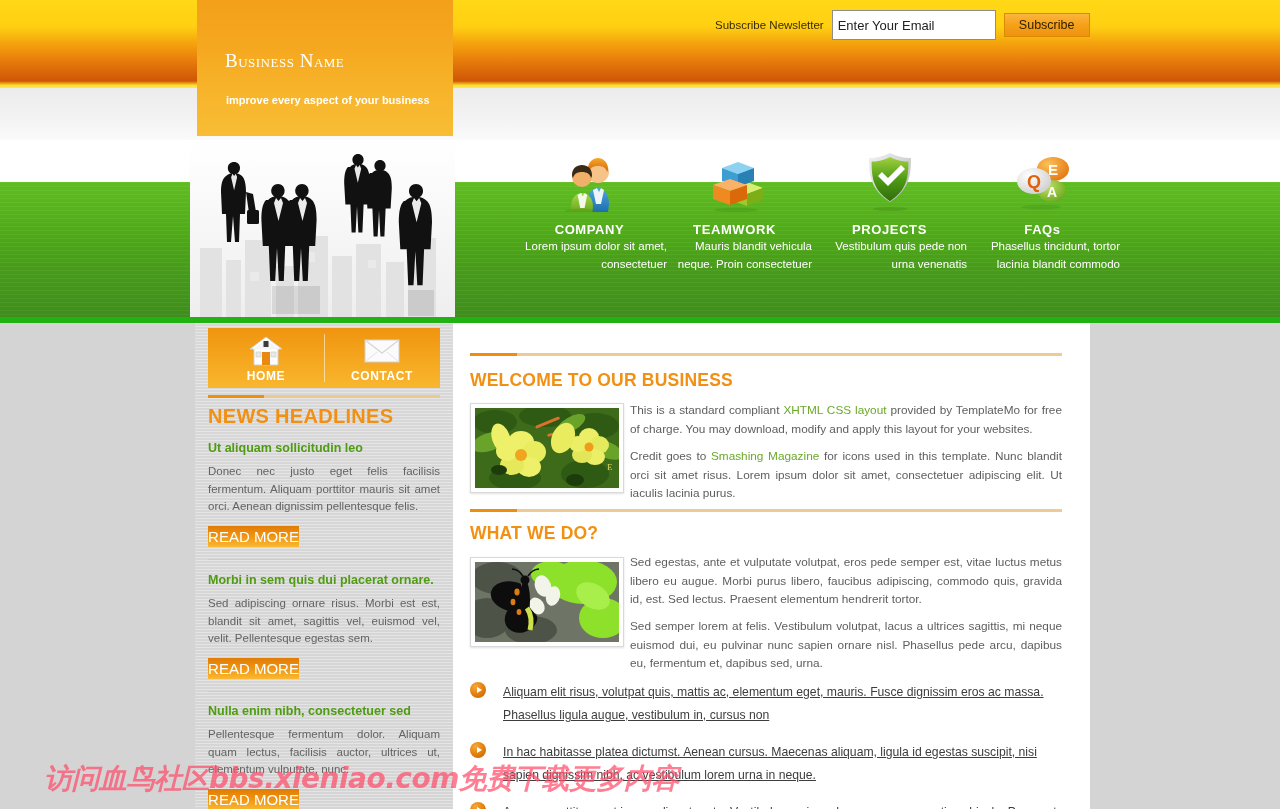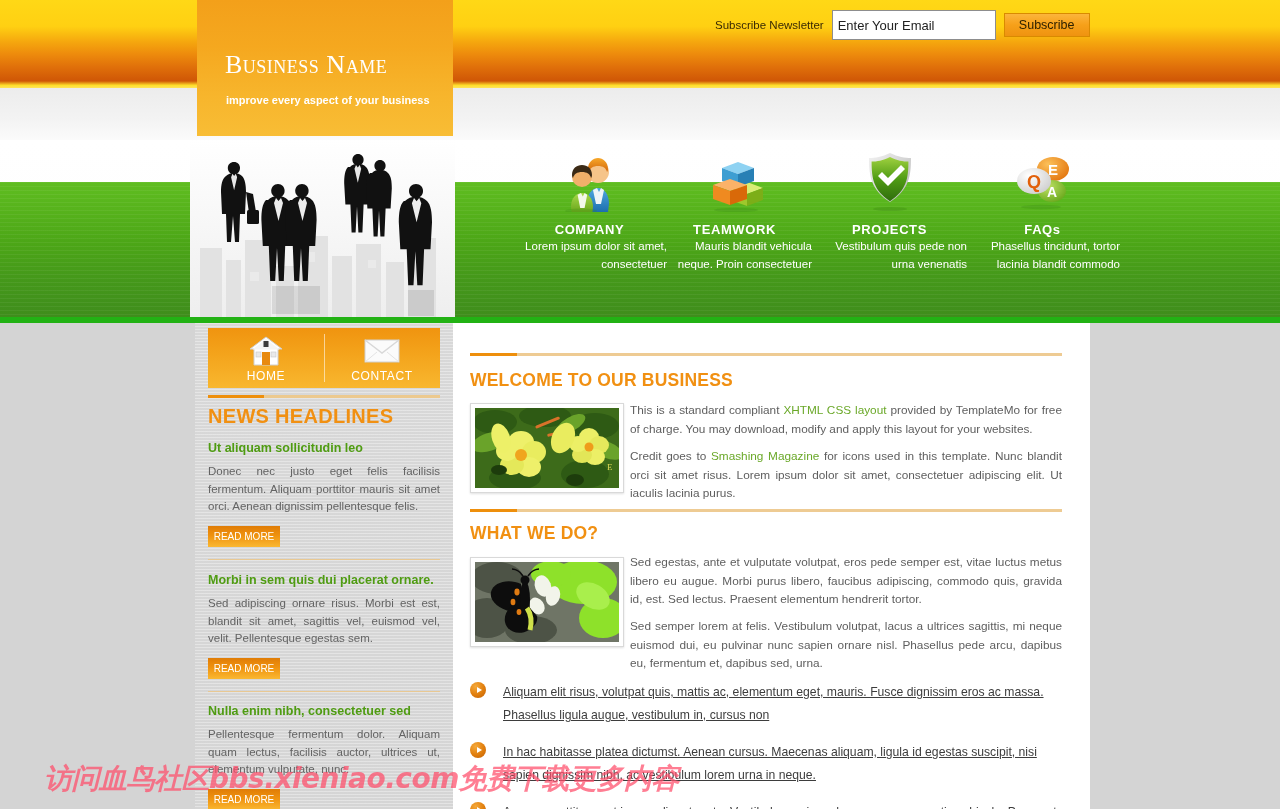--- a/index.html
+++ b/index.html
@@ -40,21 +40,21 @@
 
   
   .logo-block{
     position:absolute;left:197px;top:0;width:256px;height:136px;
     background:linear-gradient(to bottom,#f3a01a 0%,#f5a81f 35%,#f7b52c 70%,#f8bd35 100%);
     z-index:5;
   }
   .logo-title{
     position:absolute;left:28px;top:50px;
     font-family:"Liberation Serif",serif;
-    font-size:26px;color:#ffffff;letter-spacing:0.5px;
+    font-size:19px;color:#ffffff;letter-spacing:0.5px;
     font-variant:small-caps;white-space:nowrap;
   }
   .logo-tag{
     position:absolute;left:29px;top:94px;
     font-size:11px;color:#ffffff;font-weight:bold;white-space:nowrap;text-align:right;
   }
 
   
   .hero-wrap{position:absolute;left:0;top:140px;width:1280px;height:182px;}
   .hero-white{
@@ -108,41 +108,41 @@
     width:116px;height:60px;box-sizing:border-box;position:relative;
     display:flex;flex-direction:column;align-items:center;justify-content:flex-end;
     padding-bottom:5px;cursor:pointer;
   }
   .tab.active{background:linear-gradient(to bottom,#f0940f 0%,#f4a41c 45%,#f8b72f 100%);}
   .tab.inactive{background:linear-gradient(to bottom,#f0940f 0%,#f4a41c 45%,#f8b72f 100%);}
   .tab.inactive:before{
     content:"";position:absolute;left:0;top:6px;width:1px;height:48px;background:rgba(255,255,255,0.55);
   }
   .tab-icon{height:32px;display:flex;align-items:center;justify-content:center;}
-  .tab-label{font-size:12px;color:#ffffff;letter-spacing:0.6px;margin-top:2px;}
+  .tab-label{font-size:12px;color:#ffffff;letter-spacing:0.6px;margin-top:2px;font-weight:bold;}
 
   .side-rule{
     position:absolute;left:13px;width:232px;height:3px;z-index:2;
     background:#ecc98e;
   }
   .side-rule .dash{position:absolute;left:0;top:0;width:56px;height:3px;background:#ee8f0c;}
   .side-rule.thin{height:1px;background:#e8c893;}
 
   .news-title{
     position:absolute;left:13px;top:82px;font-size:20px;font-weight:bold;
     color:#f19012;letter-spacing:0.3px;z-index:2;
   }
   .news-item{position:absolute;left:13px;width:232px;z-index:2;}
   .news-head{font-size:12.5px;font-weight:bold;color:#4f9c12;}
   .news-body{
     margin-top:8px;font-size:11.5px;color:#636363;line-height:17.5px;text-align:justify;
   }
   .readmore{
-    margin-top:10px;display:inline-block;width:72px;height:21px;line-height:21px;
-    text-align:center;font-size:10px;color:#ffffff;
+    margin-top:10px;display:inline-block;width:91px;height:21px;line-height:21px;
+    text-align:center;font-size:15px;color:#ffffff;
     background:linear-gradient(to bottom,#e07c06 0%,#ef920f 45%,#fab832 100%);
     cursor:pointer;
   }
 
   
   .content{
     position:absolute;left:258px;top:0;width:637px;height:486px;background:#ffffff;
   }
   .sec-rule{
     position:absolute;left:17px;width:592px;height:3px;background:#eecb93;

